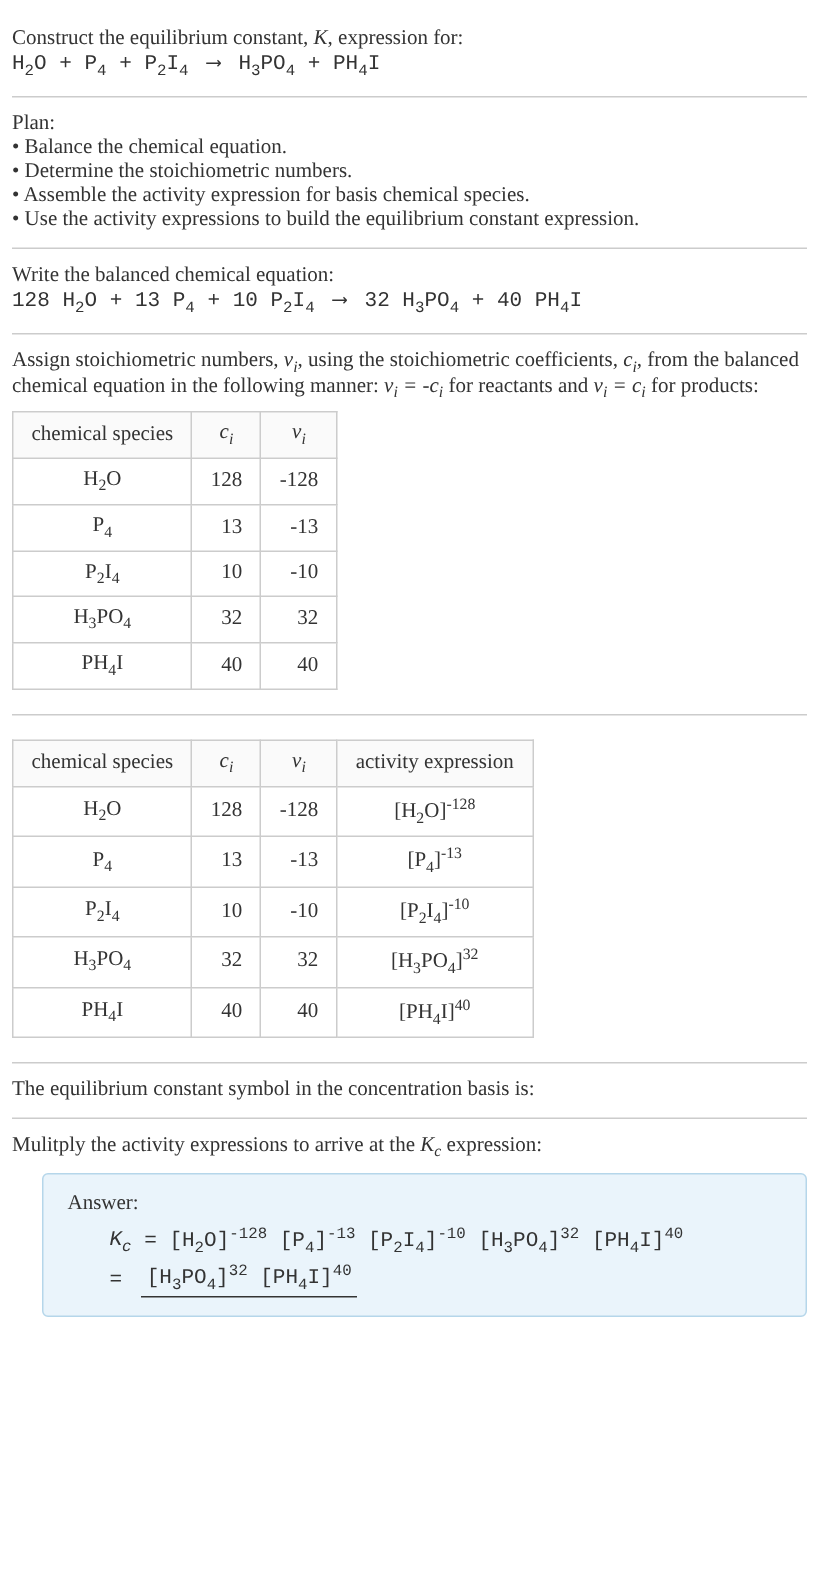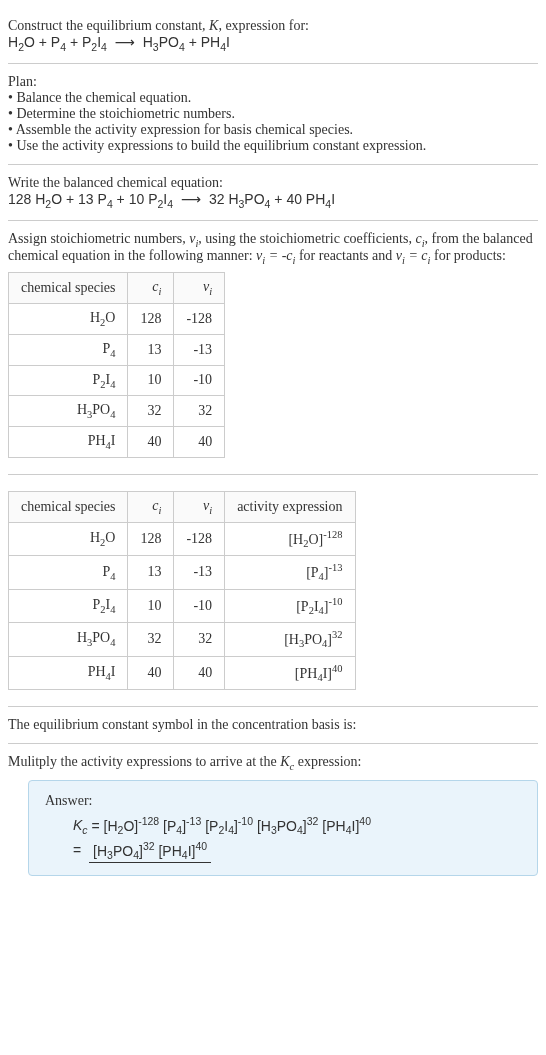--- a/index.html
+++ b/index.html
@@ -13,41 +13,41 @@
   }
   .section {
     padding: 10px 0;
   }
   .hr {
     border: none;
     border-top: 1px solid #ccc;
     margin: 0;
   }
   .eq {
-    font-family: Liberation Sans, sans-serif;
+    font-family: Liberation Mono, monospace;
   }
   sub {
     font-size: 0.75em;
     vertical-align: sub;
   }
   sup {
     font-size: 0.75em;
     vertical-align: super;
   }
   .arrow {
     padding: 0 4px;
   }
   table.data {
     border-collapse: collapse;
     margin: 6px 0;
   }
   table.data th, table.data td {
     border: 1px solid #ccc;
     padding: 6px 12px;
-    text-align: right;
+    text-align: center;
     font-weight: normal;
   }
   table.data th {
     background: #fafafa;
   }
   table.data td.num {
     text-align: right;
   }
   .answer {
     background: #eaf4fb;

